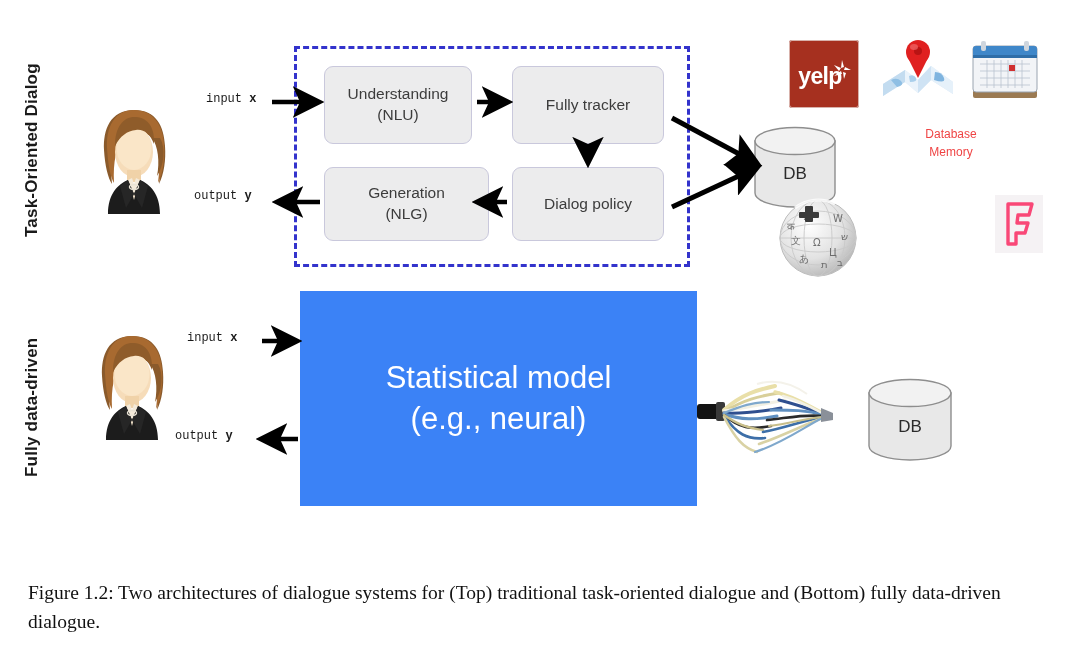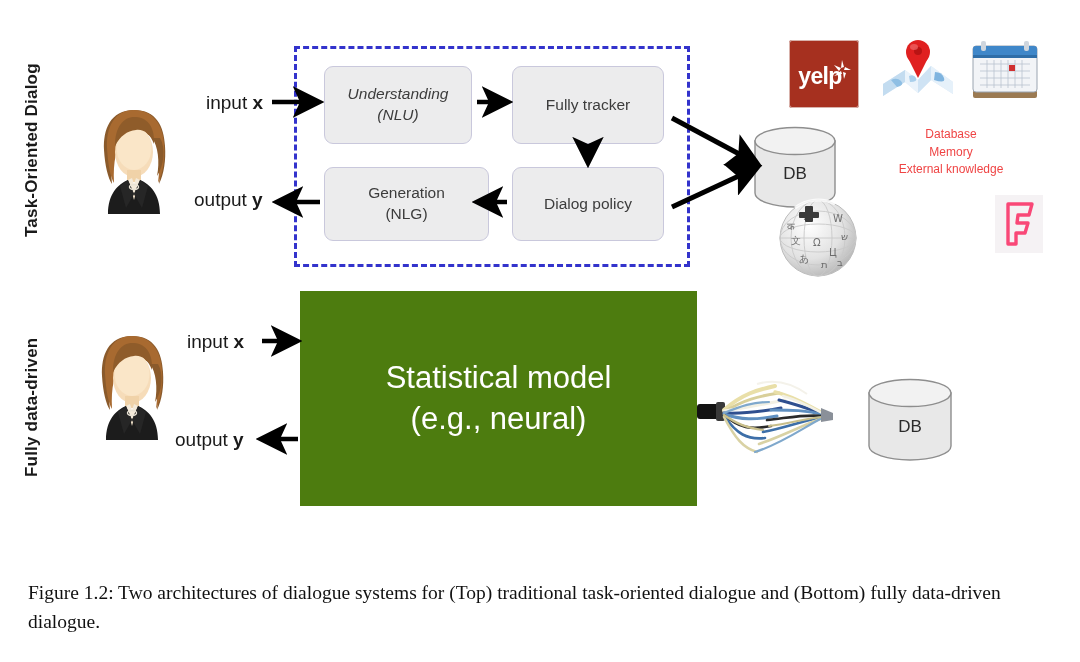--- a/index.html
+++ b/index.html
@@ -23,21 +23,21 @@
   }
   #label-task{left:22px;top:30px;height:240px;font-size:17px;}
   #label-fully{left:22px;top:300px;height:215px;font-size:17px;}
 
   
   .avatar{position:absolute;}
   .avatar svg{display:block;}
 
   
   .io{
-    position:absolute;font-size:19px;color:#1a1a1a;white-space:nowrap;
+    position:absolute;font-size:12px;color:#1a1a1a;white-space:nowrap;font-family:Liberation Mono, monospace;
   }
   .io b{font-weight:bold;}
 
   
   #dashed-box{
     position:absolute;left:294px;top:46px;width:396px;height:221px;
     border:3px dashed #3333cc;
     box-sizing:border-box;
     background:transparent;
   }
@@ -47,29 +47,29 @@
     position:absolute;
     background:#ececed;
     border:1.5px solid #c9c8dc;
     border-radius:9px;
     display:flex;align-items:center;justify-content:center;
     text-align:center;
     font-size:15.5px;color:#3c3c3c;
     line-height:1.35;
     box-sizing:border-box;
   }
-  #box-nlu{left:324px;top:66px;width:148px;height:78px;font-style:italic;}
+  #box-nlu{left:324px;top:66px;width:148px;height:78px;}
   #box-state{left:512px;top:66px;width:152px;height:78px;}
   #box-nlg{left:324px;top:167px;width:165px;height:74px;}
   #box-policy{left:512px;top:167px;width:152px;height:74px;}
 
   
   #stat-box{
     position:absolute;left:300px;top:291px;width:397px;height:215px;
-    background:#4d7c0f;
+    background:#3b82f6;
     display:flex;align-items:center;justify-content:center;text-align:center;
     color:#ffffff;font-size:31px;line-height:1.3;
   }
 
   
   .db{position:absolute;}
   .db .dbtext{
     position:absolute;left:0;width:100%;text-align:center;
     font-size:17px;color:#2b2b2b;
   }
@@ -193,21 +193,20 @@
     <svg width="86" height="82" viewBox="0 0 86 82">
       <path d="M3 15 L3 67 A40 14 0 0 0 83 67 L83 15 Z" fill="#e8e8e8" stroke="#8e8e8e" stroke-width="1.4"></path>
       <ellipse cx="43" cy="15" rx="40" ry="13.5" fill="#f2f2f2" stroke="#8e8e8e" stroke-width="1.4"></ellipse>
     </svg>
     <div class="dbtext" style="top:38px;">DB</div>
   </div>
 
   <div id="kb-text">
     <div>Database</div>
     <div>Memory</div>
-    <div>External knowledge</div>
   </div>
 
   <div class="logo" id="logo-yelp">
     <span class="yp">yelp</span>
     <svg width="22" height="24" viewBox="0 0 22 24" style="position:absolute;right:6px;top:18px;">
       <g fill="#ffffff">
         <path d="M11 2 L13 9 L10 10 Z"></path>
         <path d="M3 7 L10 10 L8 13 Z"></path>
         <path d="M3 18 L10 13 L11 16 Z"></path>
         <path d="M13 21 L12 14 L15 15 Z"></path>

